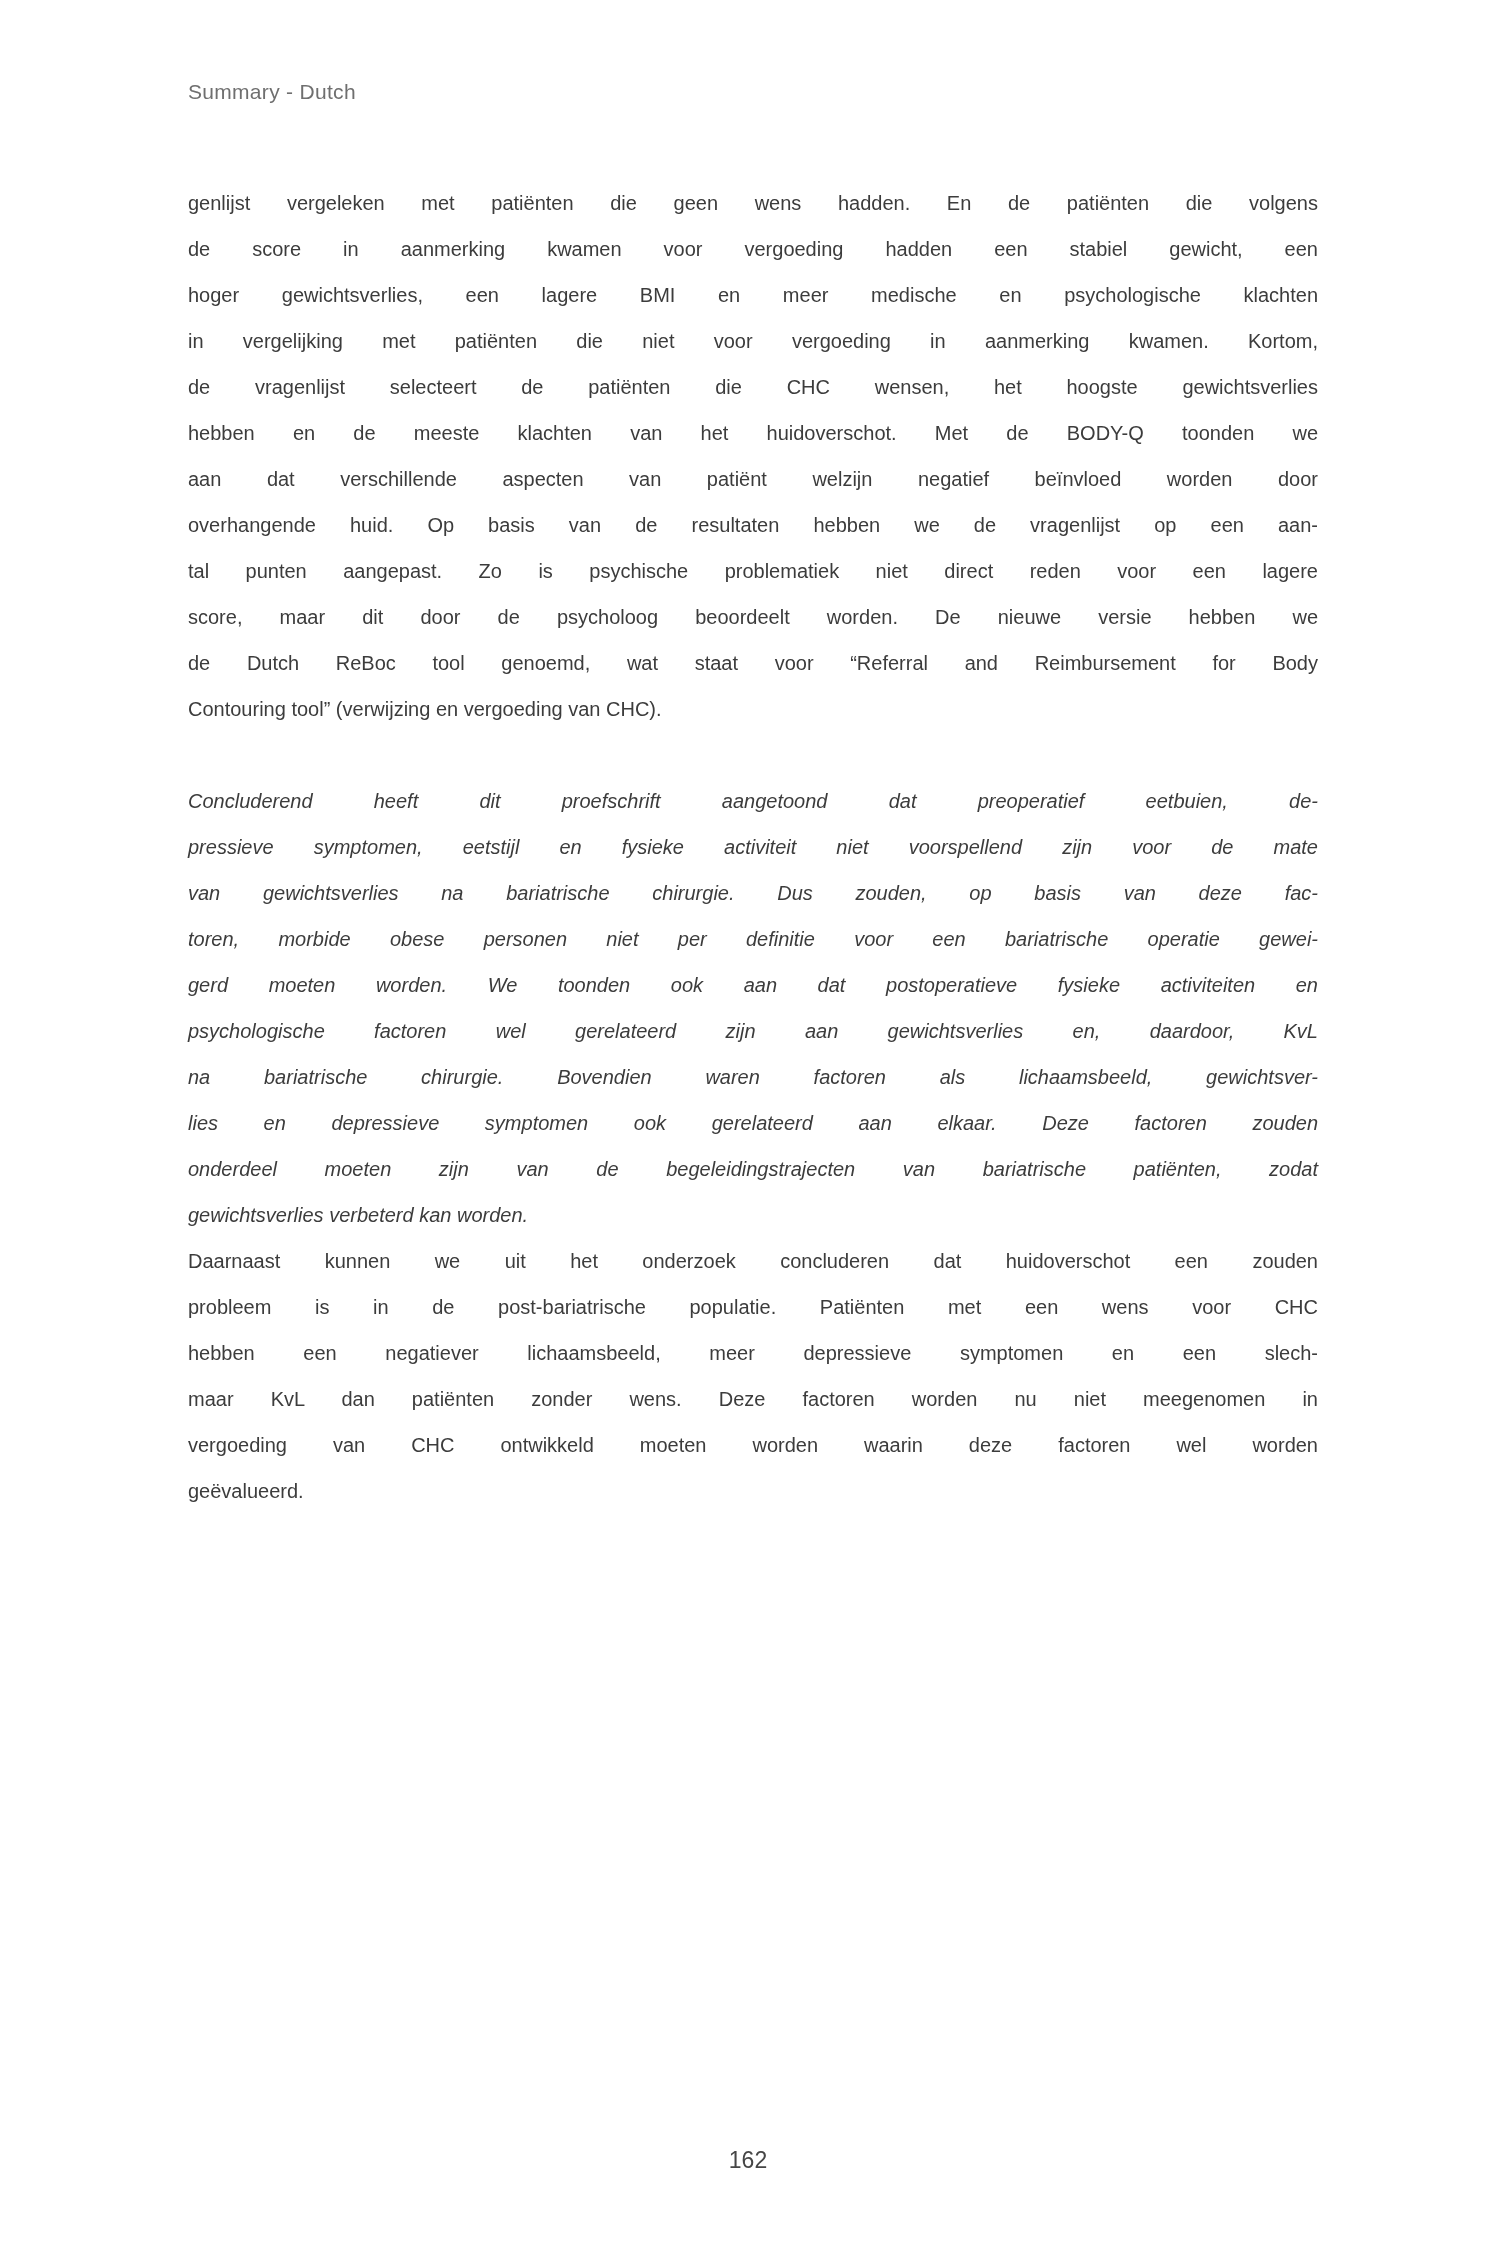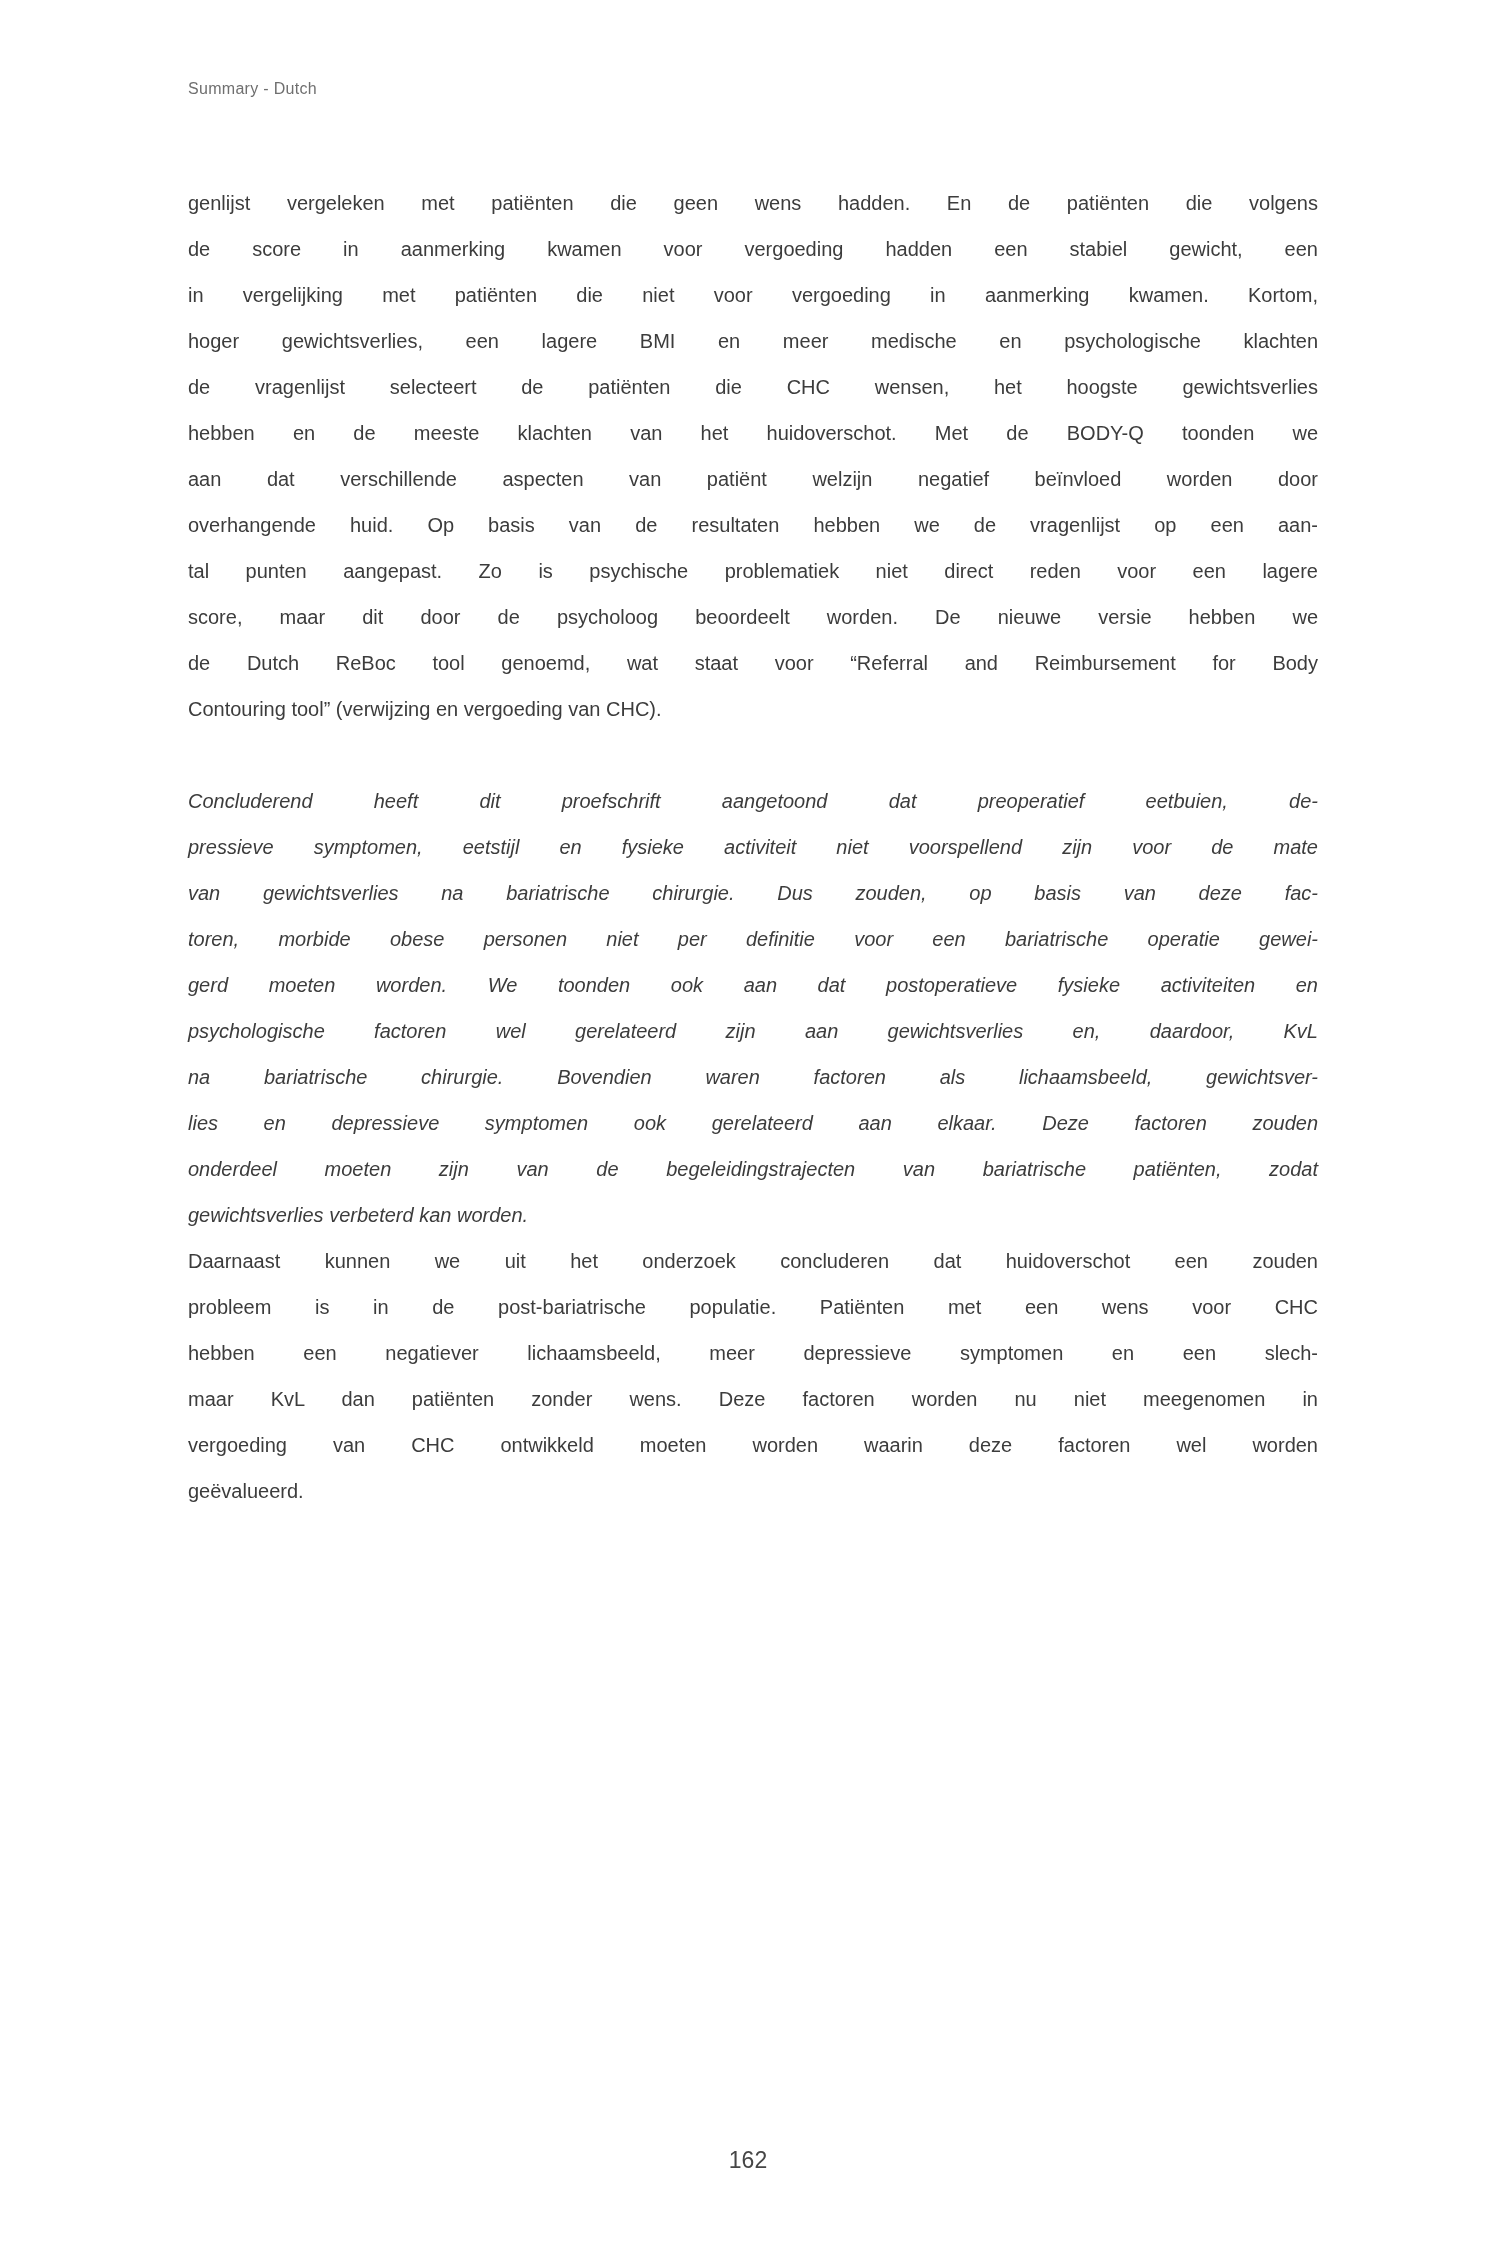--- a/index.html
+++ b/index.html
@@ -12,21 +12,21 @@
     width: 1500px;
     height: 2250px;
     background: #ffffff;
     font-family: "Liberation Sans", sans-serif;
     overflow: hidden;
   }
   .running-header {
     position: absolute;
     left: 188px;
     top: 80px;
-    font-size: 16px;
+    font-size: 21px;
     color: #6f6f6f;
     letter-spacing: 0.3px;
   }
   .body-text {
     position: absolute;
     left: 188px;
     top: 180px;
     width: 1130px;
     color: #3c3c3c;
     font-size: 20px;
@@ -61,22 +61,22 @@
 </head>
 <body>
 
 <div class="page">
   <div class="running-header">Summary - Dutch</div>
 
   <div class="body-text">
       <div class="paragraph">
         <div class="line">genlijst vergeleken met patiënten die geen wens hadden. En de patiënten die volgens</div>
         <div class="line">de score in aanmerking kwamen voor vergoeding hadden een stabiel gewicht, een</div>
+        <div class="line">hoger gewichtsverlies, een lagere BMI en meer medische en psychologische klachten</div>
         <div class="line">in vergelijking met patiënten die niet voor vergoeding in aanmerking kwamen. Kortom,</div>
-        <div class="line">hoger gewichtsverlies, een lagere BMI en meer medische en psychologische klachten</div>
         <div class="line">de vragenlijst selecteert de patiënten die CHC wensen, het hoogste gewichtsverlies</div>
         <div class="line">hebben en de meeste klachten van het huidoverschot. Met de BODY-Q toonden we</div>
         <div class="line">aan dat verschillende aspecten van patiënt welzijn negatief beïnvloed worden door</div>
         <div class="line">overhangende huid. Op basis van de resultaten hebben we de vragenlijst op een aan-</div>
         <div class="line">tal punten aangepast. Zo is psychische problematiek niet direct reden voor een lagere</div>
         <div class="line">score, maar dit door de psycholoog beoordeelt worden. De nieuwe versie hebben we</div>
         <div class="line">de Dutch ReBoc tool genoemd, wat staat voor “Referral and Reimbursement for Body</div>
         <div class="line last">Contouring tool” (verwijzing en vergoeding van CHC).</div>
       </div>
       <div class="paragraph spaced">

